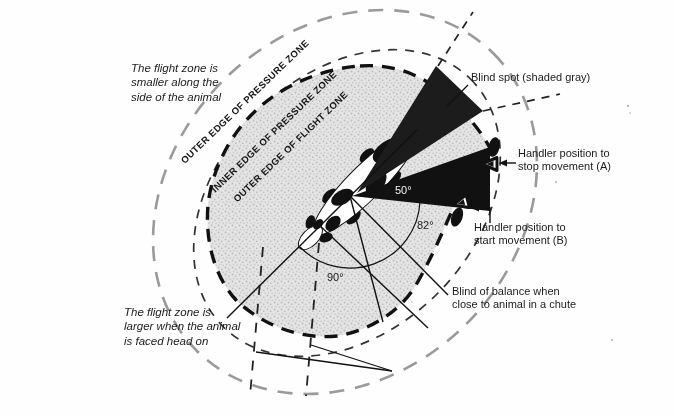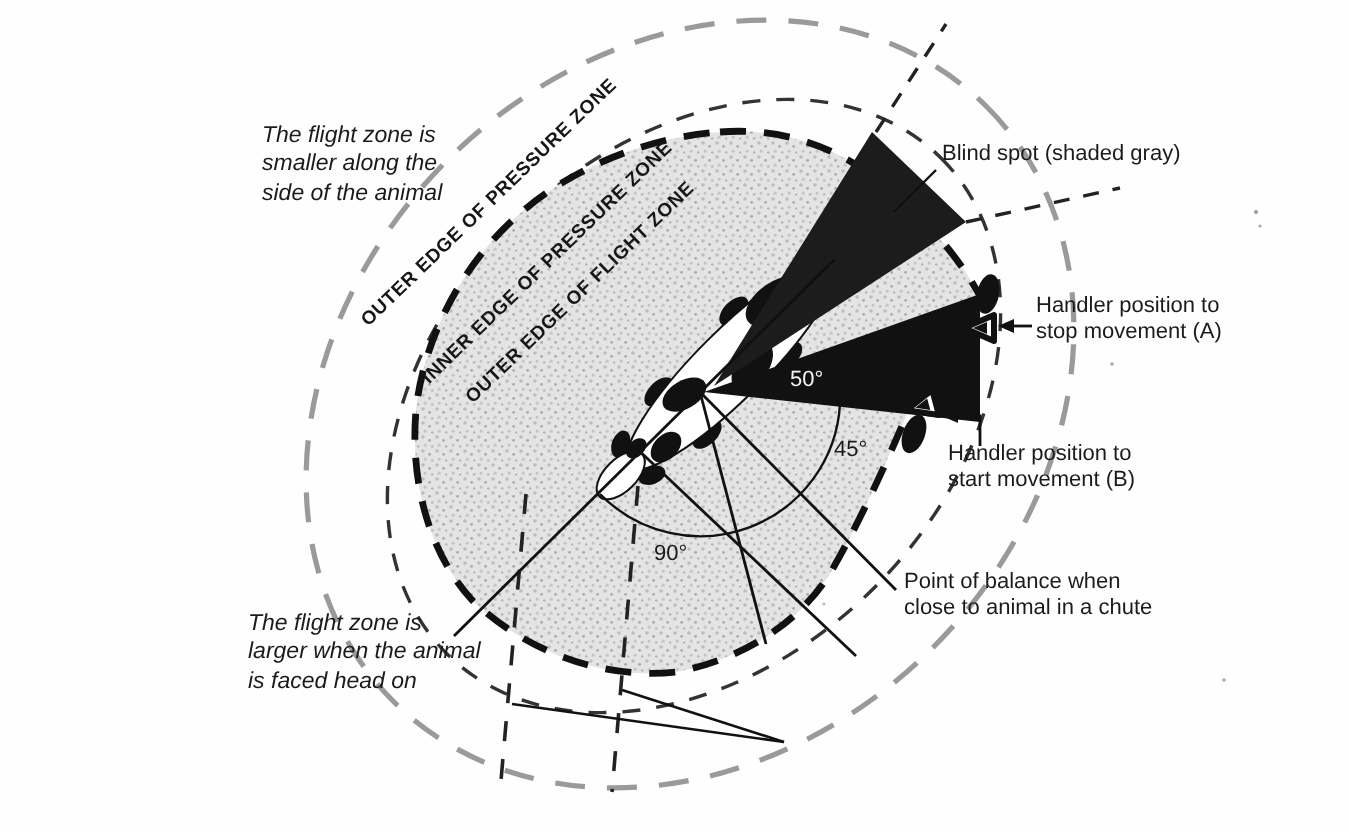--- a/index.html
+++ b/index.html
@@ -108,29 +108,29 @@
     <circle cx="556" cy="182" r="0.9" fill="#aaa"></circle>
     <circle cx="612" cy="340" r="0.9" fill="#aaa"></circle>
     <circle cx="412" cy="302" r="0.8" fill="#bbb"></circle>
   </svg>
 
   <div class="zone-label" style="left:158px;top:96px;">OUTER EDGE OF PRESSURE ZONE</div>
   <div class="zone-label" style="left:189px;top:126px;">INNER EDGE OF PRESSURE ZONE</div>
   <div class="zone-label" style="left:213px;top:141px;">OUTER EDGE OF FLIGHT ZONE</div>
 
   <div class="angle white" style="left:395px;top:184px;">50°</div>
-  <div class="angle" style="left:417px;top:219px;">45°</div>
+  <div class="angle" style="left:417px;top:219px;">82°</div>
   <div class="angle" style="left:327px;top:271px;">90°</div>
 
   <div class="lbl" style="left:471px;top:71px;">Blind spot (shaded gray)</div>
   <div class="lbl" style="left:518px;top:147px;">Handler position to
 stop movement (A)</div>
   <div class="lbl" style="left:474px;top:221px;">Handler position to
 start movement (B)</div>
-  <div class="lbl" style="left:452px;top:285px;">Point of balance when
+  <div class="lbl" style="left:452px;top:285px;">Blind of balance when
 close to animal in a chute</div>
 
   <div class="lbl italic" style="left:131px;top:61px;">The flight zone is
 smaller along the
 side of the animal</div>
   <div class="lbl italic" style="left:124px;top:305px;">The flight zone is
 larger when the animal
 is faced head on</div>
 
 </div>

